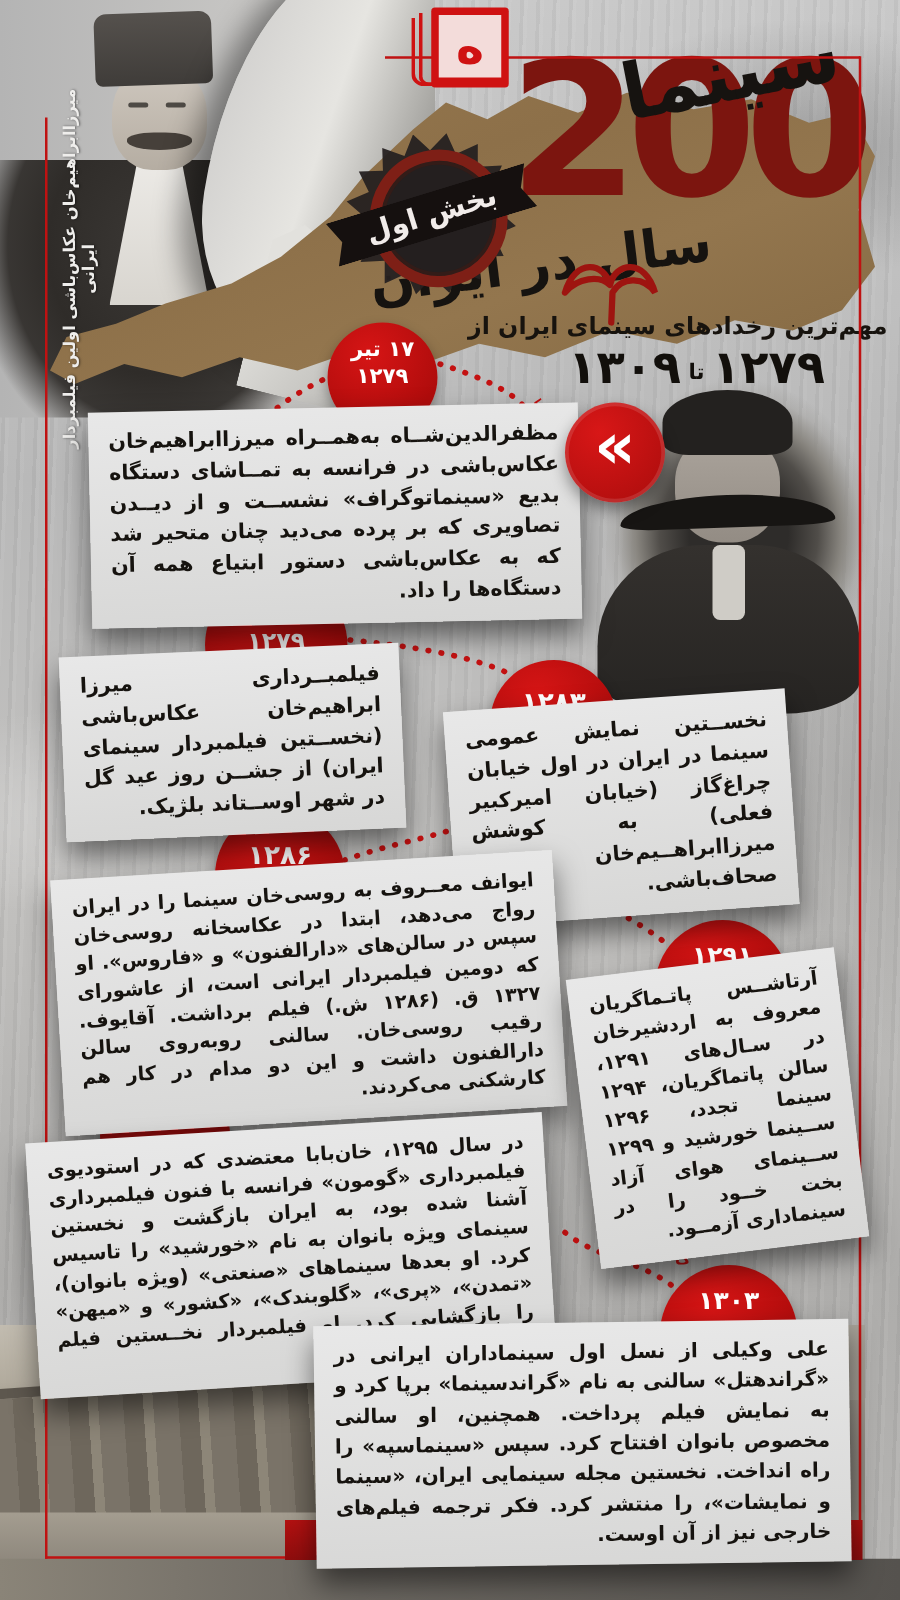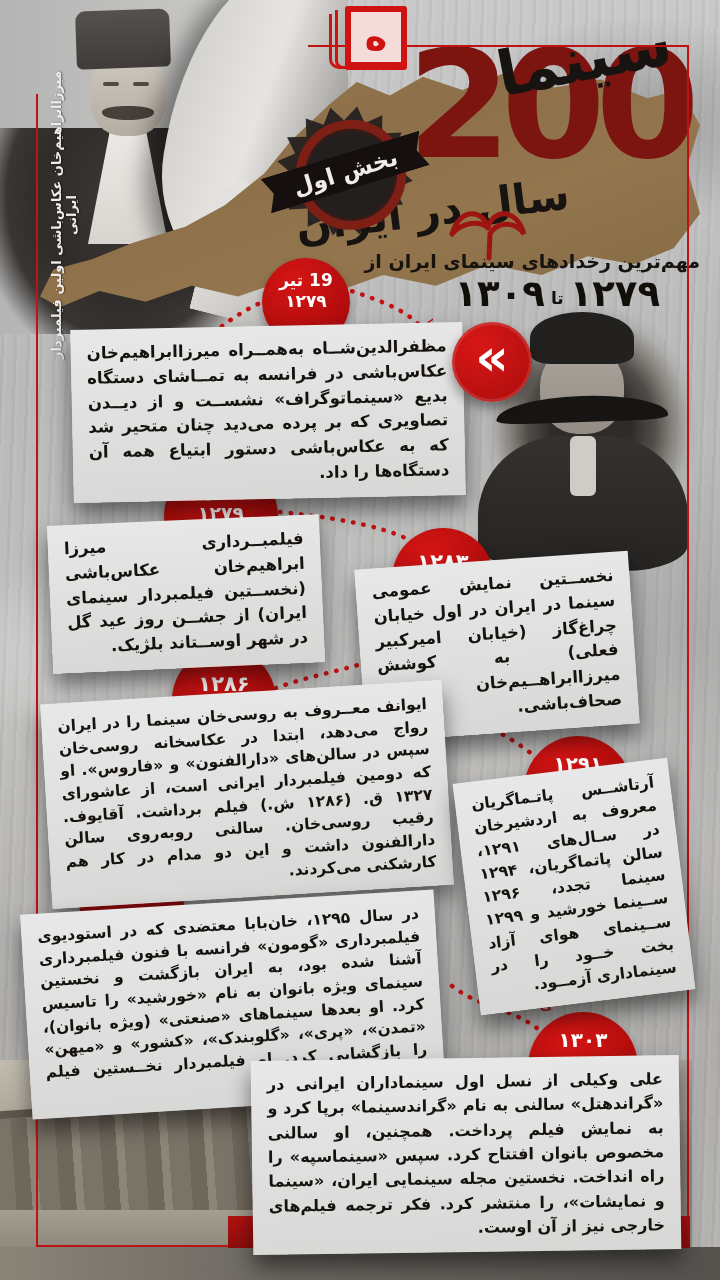--- a/index.html
+++ b/index.html
@@ -29,21 +29,21 @@
   
   .titlepaper{left:40px;top:66px;width:660px;height:268px;z-index:6;
     background:linear-gradient(160deg,#97794f 0%,#8d7049 35%,#93764e 60%,#826741 100%);
     clip-path:polygon(44% 14%,48% 6%,53% 11%,58% 4%,64% 9%,70% 3%,78% 8%,85% 5%,92% 12%,97% 9%,100% 22%,98% 38%,100% 55%,96% 68%,90% 74%,83% 71%,76% 78%,68% 74%,60% 82%,52% 78%,44% 85%,37% 80%,30% 86%,23% 82%,16% 88%,9% 84%,3% 90%,0 86%,2% 76%,8% 72%,14% 66%,22% 60%,28% 52%,34% 40%,38% 28%);
     filter:drop-shadow(0 6px 10px rgba(0,0,0,.45));
   }
   .title-word{right:48px;top:22px;font-size:62px;font-weight:900;color:#161310;transform:rotate(-11deg);z-index:7;letter-spacing:-2px;}
   .title-number{right:30px;top:30px;font-size:150px;font-weight:900;color:#7c150f;letter-spacing:-10px;line-height:1;z-index:6;direction:rtl;}
   .title-tail{right:150px;top:186px;font-size:42px;font-weight:900;color:#161310;transform:rotate(-7deg);z-index:7;letter-spacing:-1px;}
   .flourish{right:188px;top:200px;z-index:7;}
-  .subtitle{right:20px;top:250px;font-size:19px;font-weight:900;color:#17130e;z-index:7;}
+  .subtitle{right:10px;top:250px;font-size:19px;font-weight:900;color:#17130e;z-index:7;}
   .years{right:60px;top:272px;z-index:7;direction:rtl;display:flex;align-items:center;gap:6px;color:#120f0b;}
   .years .yr{font-size:37px;font-weight:900;letter-spacing:-1px;}
   .years .ta{font-size:17px;font-weight:900;padding-top:8px;}
   
   .stamp{left:276px;top:106px;width:138px;height:130px;z-index:8;transform:rotate(-13deg);}
   .stamp .burst{position:absolute;inset:0;background:#262121;opacity:.95;
     clip-path:polygon(100% 50%,88.3% 57.6%,96.2% 69.1%,82.4% 71.7%,85.4% 85.4%,71.7% 82.4%,69.1% 96.2%,57.6% 88.3%,50% 100%,42.4% 88.3%,30.9% 96.2%,28.3% 82.4%,14.6% 85.4%,17.6% 71.7%,3.8% 69.1%,11.7% 57.6%,0 50%,11.7% 42.4%,3.8% 30.9%,17.6% 28.3%,14.6% 14.6%,28.3% 17.6%,30.9% 3.8%,42.4% 11.7%,50% 0,57.6% 11.7%,69.1% 3.8%,71.7% 17.6%,85.4% 14.6%,82.4% 28.3%,96.2% 30.9%,88.3% 42.4%);}
   .stamp .ring{position:absolute;left:19px;top:15px;width:92px;height:92px;border-radius:50%;border:9px solid #7e1f16;background:#241f1f;box-shadow:inset 0 0 0 3px #331c18;}
   .stamp .ribbon{position:absolute;left:-14px;top:48px;width:166px;height:36px;background:#15100f;transform:rotate(-4deg);
     clip-path:polygon(0 0,100% 0,95% 50%,100% 100%,0 100%,5% 50%);
@@ -193,21 +193,21 @@
     <path d="M430,852 C330,888 242,872 190,894"></path>
     <path d="M452,986 C482,1010 520,1008 548,1038"></path>
   </g>
 </svg>
 <span class="abs endmark" style="left:422px;top:318px;transform:rotate(-15deg);">ک</span>
 <span class="abs endmark" style="left:148px;top:462px;">ک</span>
 <span class="abs endmark" style="left:260px;top:682px;">ک</span>
 <span class="abs endmark" style="left:182px;top:884px;">ک</span>
 <span class="abs endmark" style="left:540px;top:1000px;">ک</span>
 
-<div class="abs badge badge1">19 تیر
+<div class="abs badge badge1">۱۷ تیر
 ۱۲۷۹</div>
 <div class="abs badge badge2">۲۳ مرداد
 ۱۲۷۹</div>
 <div class="abs badge badge3">۱۲۸۳</div>
 <div class="abs badge badge4">۱۲۸۶</div>
 <div class="abs badge badge5">۱۲۹۱
 ۱۲۹۹</div>
 <div class="abs badge badge6">۱۲۹۵</div>
 <div class="abs badge badge7">۱۳۰۳
 ۱۳۰۹</div>

